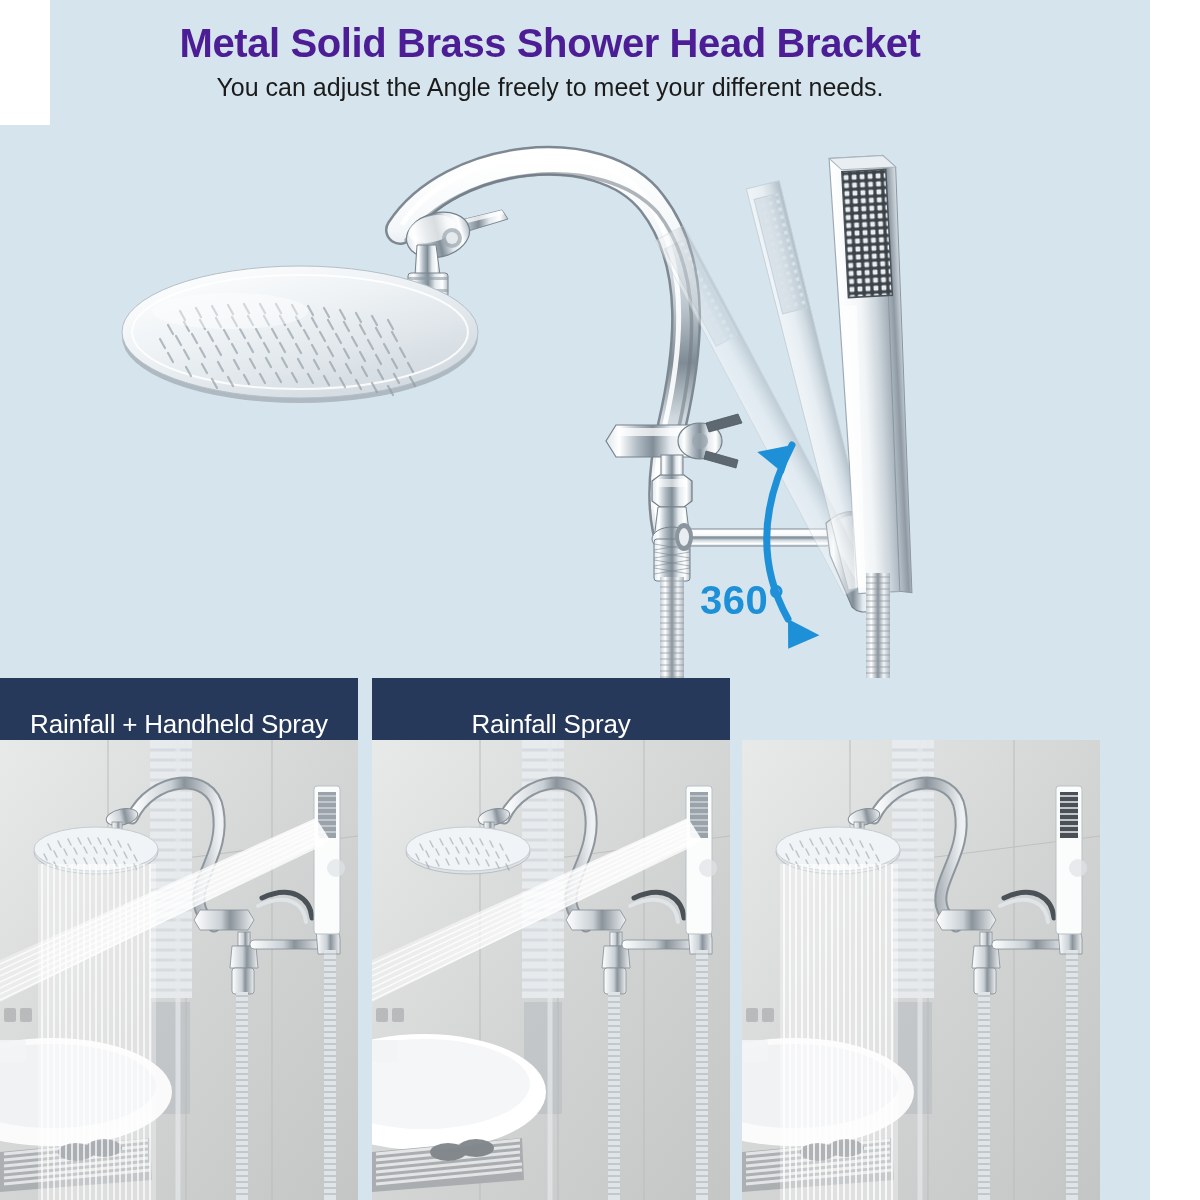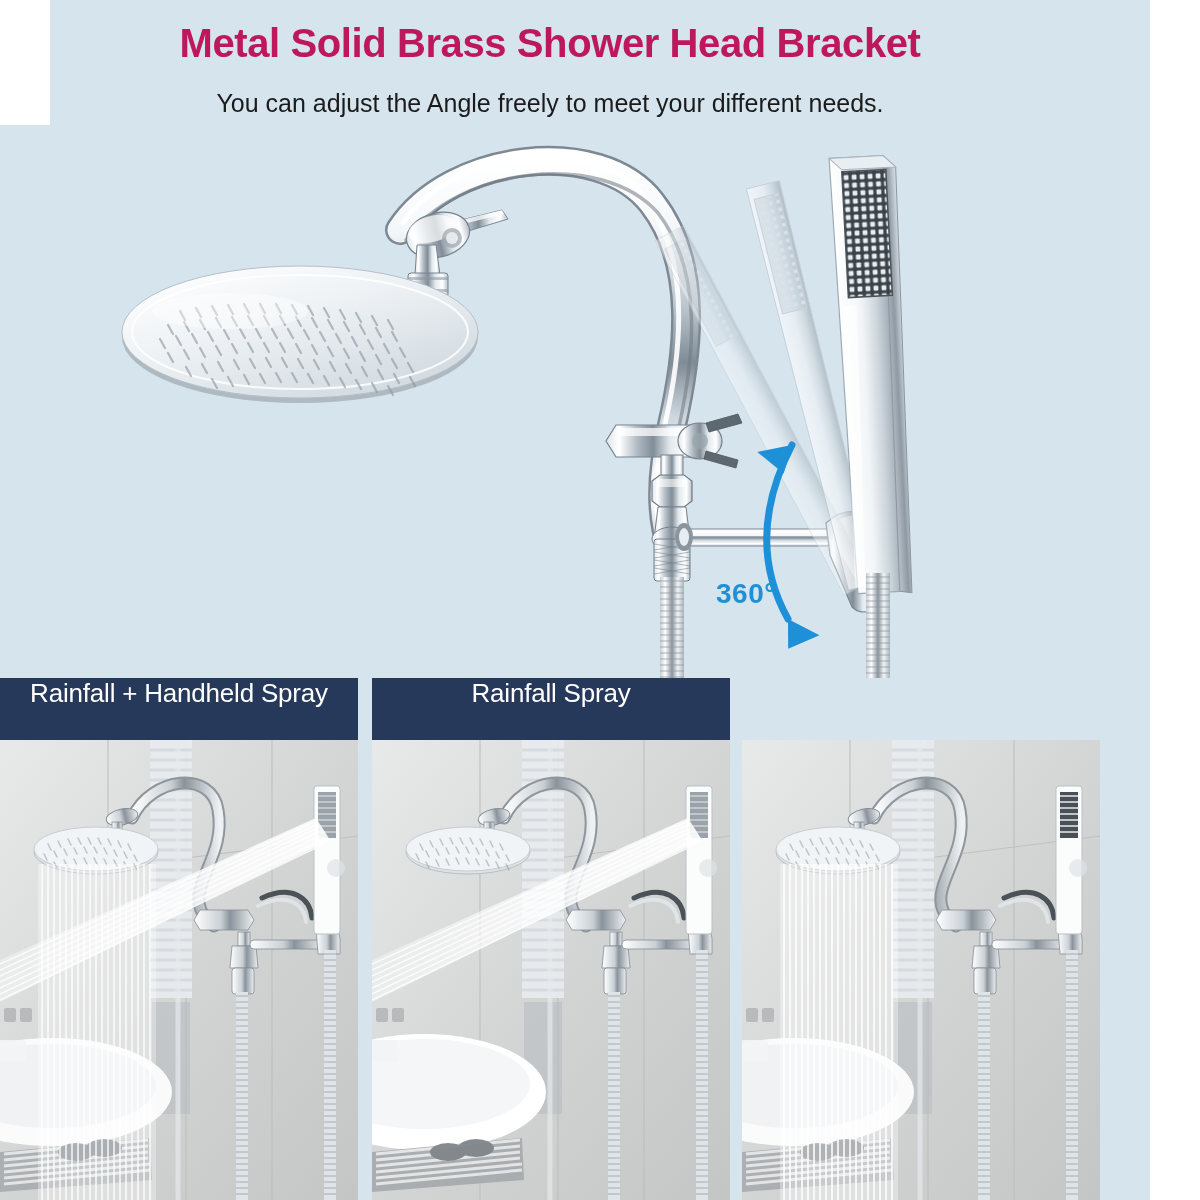--- a/index.html
+++ b/index.html
@@ -14,54 +14,54 @@
   
   .panel{
     position:absolute;left:50px;top:0;width:1100px;height:1200px;
     background:#d6e4ed;
   }
 
   
   .header{position:absolute;left:0;top:0;width:1100px;height:125px;text-align:center;}
   .title{
     margin:0;padding-top:22px;
-    font-size:40px;font-weight:bold;color:#be185d;
+    font-size:40px;font-weight:bold;color:#4c1d95;
     letter-spacing:-0.4px;line-height:1.05;
     font-family:"Liberation Sans", sans-serif;
   }
   .subtitle{
-    margin:16px;padding-top:10px;
+    margin:0;padding-top:10px;
     font-size:25px;font-weight:400;color:#1b1b1b;
     line-height:1.1;
     font-family:"Liberation Sans", sans-serif;
   }
 
   
   .hero{position:absolute;left:0;top:125px;width:1100px;height:553px;overflow:hidden;}
   .hero svg{display:block;}
 
   .badge360{
-    position:absolute;left:716px;top:578px;
-    font-size:28px;font-weight:bold;color:#1e90d8;
+    position:absolute;left:700px;top:578px;
+    font-size:40px;font-weight:bold;color:#1e90d8;
     letter-spacing:0.5px;
     font-family:"Liberation Sans", sans-serif;
     white-space:nowrap;
   }
 
   
   .cards{position:absolute;left:0;top:678px;width:1100px;height:522px;}
   .card{position:absolute;top:0;height:522px;overflow:hidden;background:#d6e4ed;}
   .card.c1{left:0px;width:358px;}
   .card.c2{left:372px;width:358px;}
   .card.c3{left:742px;width:358px;}
 
   .cardbar{
     position:absolute;left:0;top:0;width:100%;height:62px;
     background:#27395a;
-    display:flex;align-items:flex-start;justify-content:center;
+    display:flex;align-items:flex-end;justify-content:center;
   }
   .cardbar span{
     color:#ffffff;font-size:26px;font-weight:400;
     letter-spacing:-0.2px;
     font-family:"Liberation Sans", sans-serif;
     white-space:nowrap;
   }
   .cardphoto{position:absolute;left:0;top:62px;width:100%;height:460px;overflow:hidden;}
   .cardphoto svg{display:block;}
 </style>

